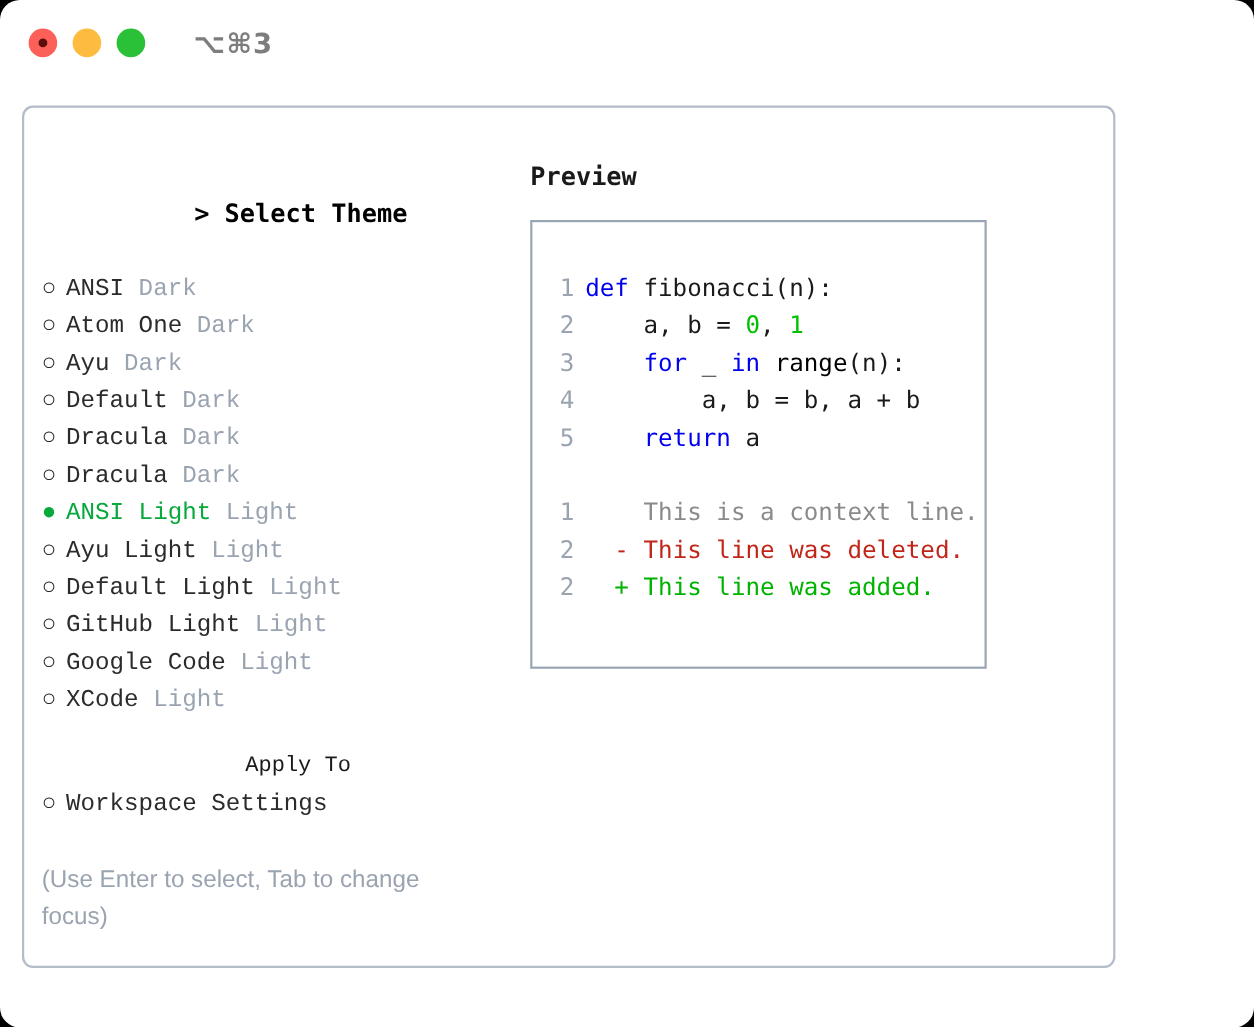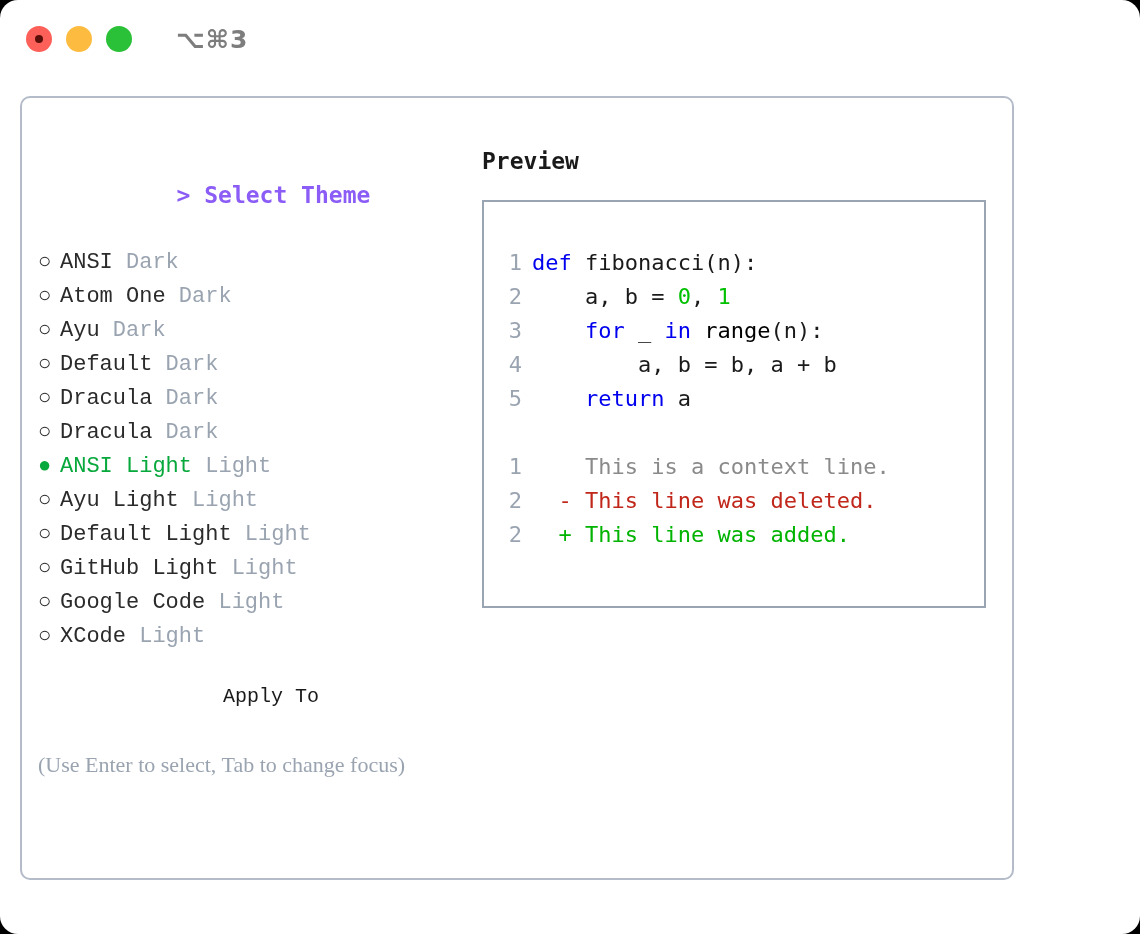--- a/index.html
+++ b/index.html
@@ -89,21 +89,21 @@
     position: absolute;
     left: 16px;
     top: 46px;
     width: 440px;
   }
 
   .section-title {
     font-family: "DejaVu Sans Mono", monospace;
     font-size: 23px;
     font-weight: 700;
-    color: #8b5cf6;
+    color: #000000;
     line-height: 34px;
     white-space: pre;
   }
 
   .opt-row {
     font-family: Liberation Mono, monospace;
     font-size: 22px;
     line-height: 34px;
     color: #2b2b2b;
     white-space: pre;
@@ -129,21 +129,21 @@
     font-size: 20px;
     line-height: 34px;
     color: #1a1a1a;
     white-space: pre;
     padding-left: 26px;
     text-align: center;
   }
 
   .hint {
     margin-top: 34px;
-    font-family: Liberation Serif, serif;
+    font-family: Liberation Sans, sans-serif;
     font-size: 22px;
     line-height: 34px;
     color: #9aa4b1;
     width: 400px;
   }
 
   
   .right-col {
     position: absolute;
     left: 460px;
@@ -152,21 +152,21 @@
   }
   .preview-title {
     font-family: "DejaVu Sans Mono", monospace;
     font-size: 23px;
     font-weight: 700;
     color: #1a1a1a;
     line-height: 34px;
   }
   .code-box {
     margin-top: 22px;
-    width: 504px;
+    width: 415px;
     height: 408px;
     border: 2px solid #9aa5b4;
     box-sizing: border-box;
     background: #ffffff;
     padding: 44px 0 0 14px;
   }
   .code-line {
     font-family: "DejaVu Sans Mono", monospace;
     font-size: 22px;
     line-height: 34px;
@@ -225,20 +225,21 @@
             <div class="opt-row"><span class="bullet">○</span><span>Ayu Light</span><span class="kind"> Light</span></div>
             <div class="opt-row"><span class="bullet">○</span><span>Default Light</span><span class="kind"> Light</span></div>
             <div class="opt-row"><span class="bullet">○</span><span>GitHub Light</span><span class="kind"> Light</span></div>
             <div class="opt-row"><span class="bullet">○</span><span>Google Code</span><span class="kind"> Light</span></div>
             <div class="opt-row"><span class="bullet">○</span><span>XCode</span><span class="kind"> Light</span></div>
           </div>
 
         <div class="apply-block">
           <div class="apply-label">Apply To</div>
           <div id="apply-list">
+              <div class="opt-row"><span class="bullet">○</span><span>Workspace Settings</span></div>
             </div>
         </div>
 
         <div class="hint">(Use Enter to select, Tab to change focus)</div>
       </div>
 
       <div class="right-col">
         <div class="preview-title">Preview</div>
 
         <div class="code-box">

